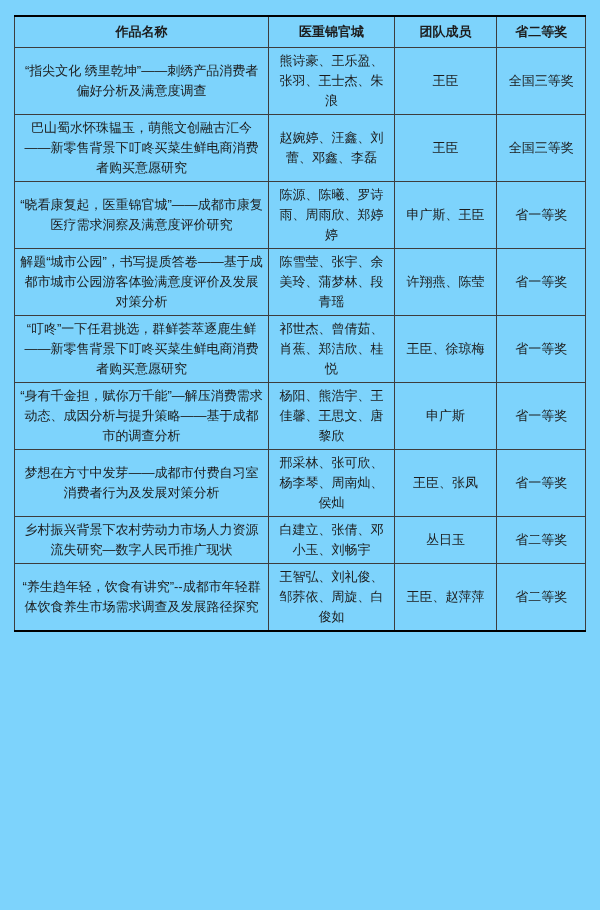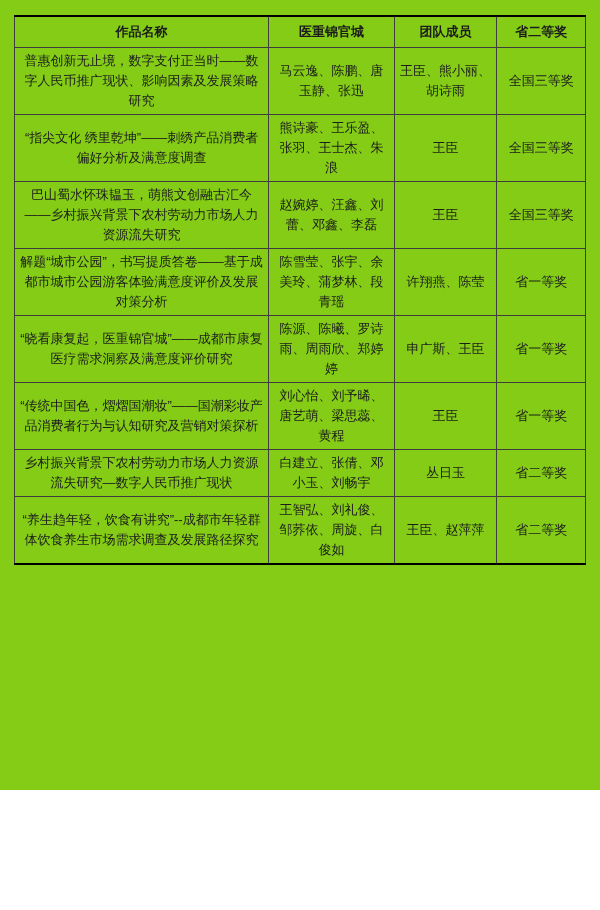--- a/index.html
+++ b/index.html
@@ -3,22 +3,22 @@
 <meta charset="utf-8">
 <style>
   html, body {
     margin: 0;
     padding: 0;
     background: #ffffff;
     font-family: "Liberation Sans", "DejaVu Sans", sans-serif;
   }
   .page {
     width: 600px;
-    height: 790px;
-    background: #84cc16;
+    height: 910px;
+    background: #7dd3fc;
     box-sizing: border-box;
     padding: 15px 14px 12px 14px;
     overflow: hidden;
   }
   table.awards {
     width: 572px;
     border-collapse: collapse;
     table-layout: fixed;
     border-top: 2.5px solid #000000;
     border-bottom: 2.5px solid #000000;
@@ -58,53 +58,59 @@
     <thead>
       <tr>
         <th>作品名称</th>
         <th>医重锦官城</th>
         <th>团队成员</th>
         <th>省二等奖</th>
       </tr>
     </thead>
     <tbody>
         <tr>
-          <td>普惠创新无止境，数字支付正当时——数字人民币推广现状、影响因素及发展策略研究</td>
-          <td>马云逸、陈鹏、唐玉静、张迅</td>
-          <td>王臣、熊小丽、胡诗雨</td>
-          <td>全国三等奖</td>
-        </tr>
-        <tr>
           <td>“指尖文化 绣里乾坤”——刺绣产品消费者偏好分析及满意度调查</td>
           <td>熊诗豪、王乐盈、张羽、王士杰、朱浪</td>
           <td>王臣</td>
           <td>全国三等奖</td>
         </tr>
         <tr>
-          <td>巴山蜀水怀珠韫玉，萌熊文创融古汇今——乡村振兴背景下农村劳动力市场人力资源流失研究</td>
+          <td>巴山蜀水怀珠韫玉，萌熊文创融古汇今——新零售背景下叮咚买菜生鲜电商消费者购买意愿研究</td>
           <td>赵婉婷、汪鑫、刘蕾、邓鑫、李磊</td>
           <td>王臣</td>
           <td>全国三等奖</td>
+        </tr>
+        <tr>
+          <td>“晓看康复起，医重锦官城”——成都市康复医疗需求洞察及满意度评价研究</td>
+          <td>陈源、陈曦、罗诗雨、周雨欣、郑婷婷</td>
+          <td>申广斯、王臣</td>
+          <td>省一等奖</td>
         </tr>
         <tr>
           <td>解题“城市公园”，书写提质答卷——基于成都市城市公园游客体验满意度评价及发展对策分析</td>
           <td>陈雪莹、张宇、余美玲、蒲梦林、段青瑶</td>
           <td>许翔燕、陈莹</td>
           <td>省一等奖</td>
         </tr>
         <tr>
-          <td>“晓看康复起，医重锦官城”——成都市康复医疗需求洞察及满意度评价研究</td>
-          <td>陈源、陈曦、罗诗雨、周雨欣、郑婷婷</td>
-          <td>申广斯、王臣</td>
+          <td>“叮咚”一下任君挑选，群鲜荟萃逐鹿生鲜——新零售背景下叮咚买菜生鲜电商消费者购买意愿研究</td>
+          <td>祁世杰、曾倩茹、肖蕉、郑洁欣、桂悦</td>
+          <td>王臣、徐琼梅</td>
           <td>省一等奖</td>
         </tr>
         <tr>
-          <td>“传统中国色，熠熠国潮妆”——国潮彩妆产品消费者行为与认知研究及营销对策探析</td>
-          <td>刘心怡、刘予晞、唐艺萌、梁思蕊、黄程</td>
-          <td>王臣</td>
+          <td>“身有千金担，赋你万千能”—解压消费需求动态、成因分析与提升策略——基于成都市的调查分析</td>
+          <td>杨阳、熊浩宇、王佳馨、王思文、唐黎欣</td>
+          <td>申广斯</td>
+          <td>省一等奖</td>
+        </tr>
+        <tr>
+          <td>梦想在方寸中发芽——成都市付费自习室消费者行为及发展对策分析</td>
+          <td>邢采林、张可欣、杨李琴、周南灿、侯灿</td>
+          <td>王臣、张凤</td>
           <td>省一等奖</td>
         </tr>
         <tr>
           <td>乡村振兴背景下农村劳动力市场人力资源流失研究—数字人民币推广现状</td>
           <td>白建立、张倩、邓小玉、刘畅宇</td>
           <td>丛日玉</td>
           <td>省二等奖</td>
         </tr>
         <tr>
           <td>“养生趋年轻，饮食有讲究”--成都市年轻群体饮食养生市场需求调查及发展路径探究</td>

